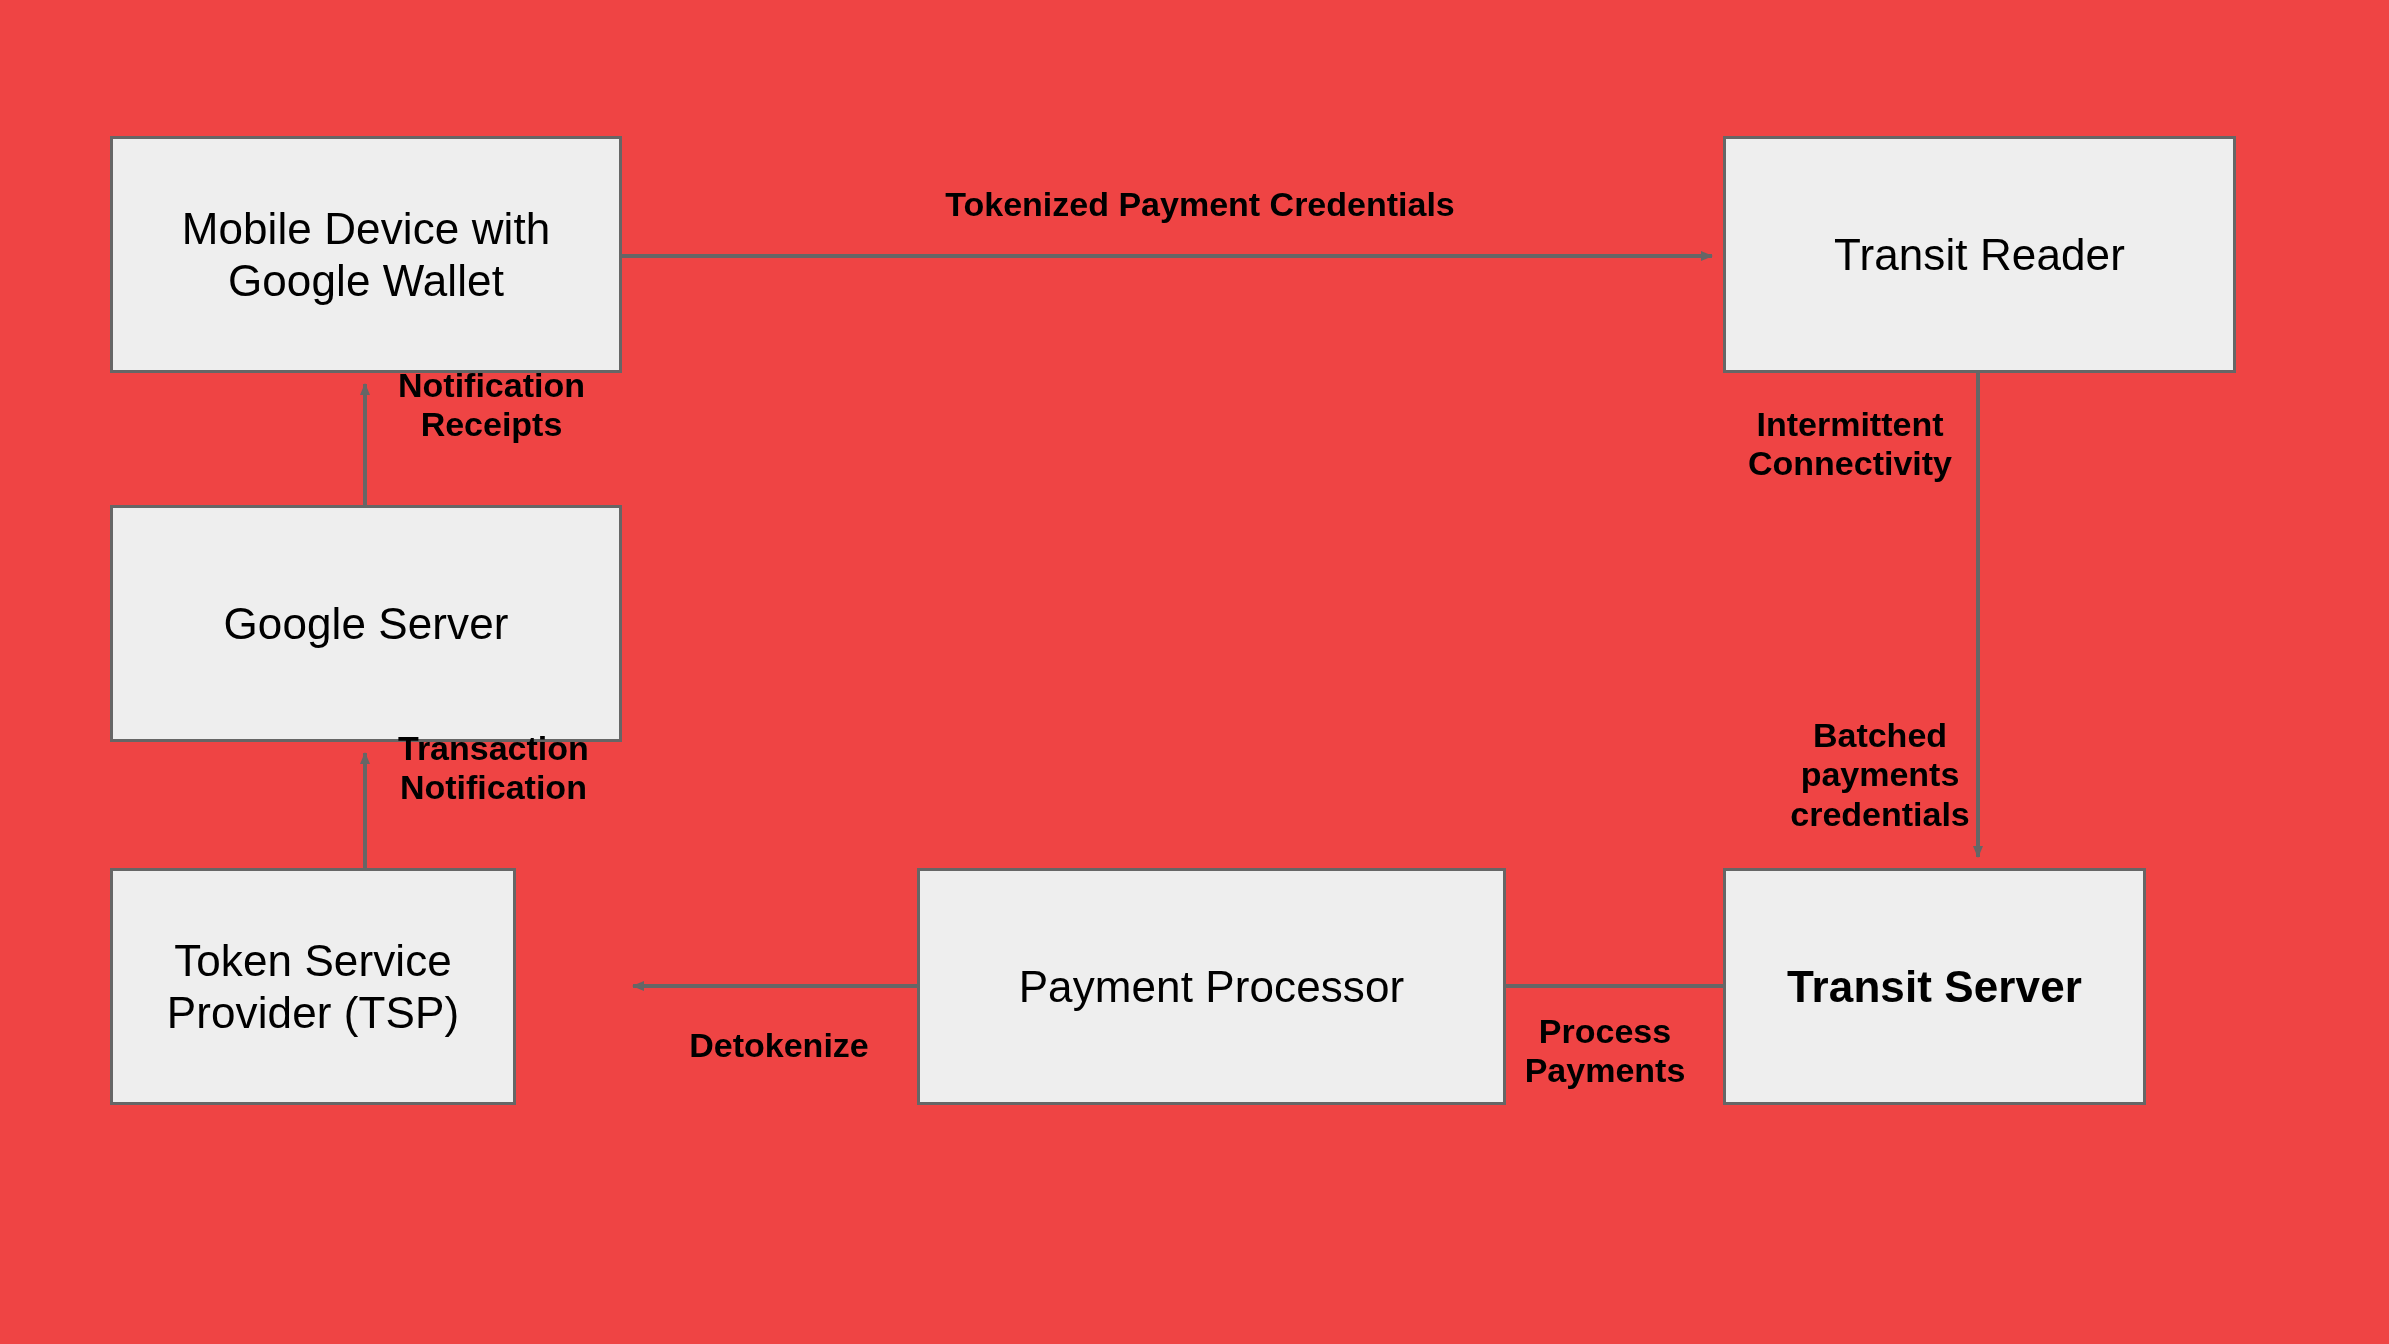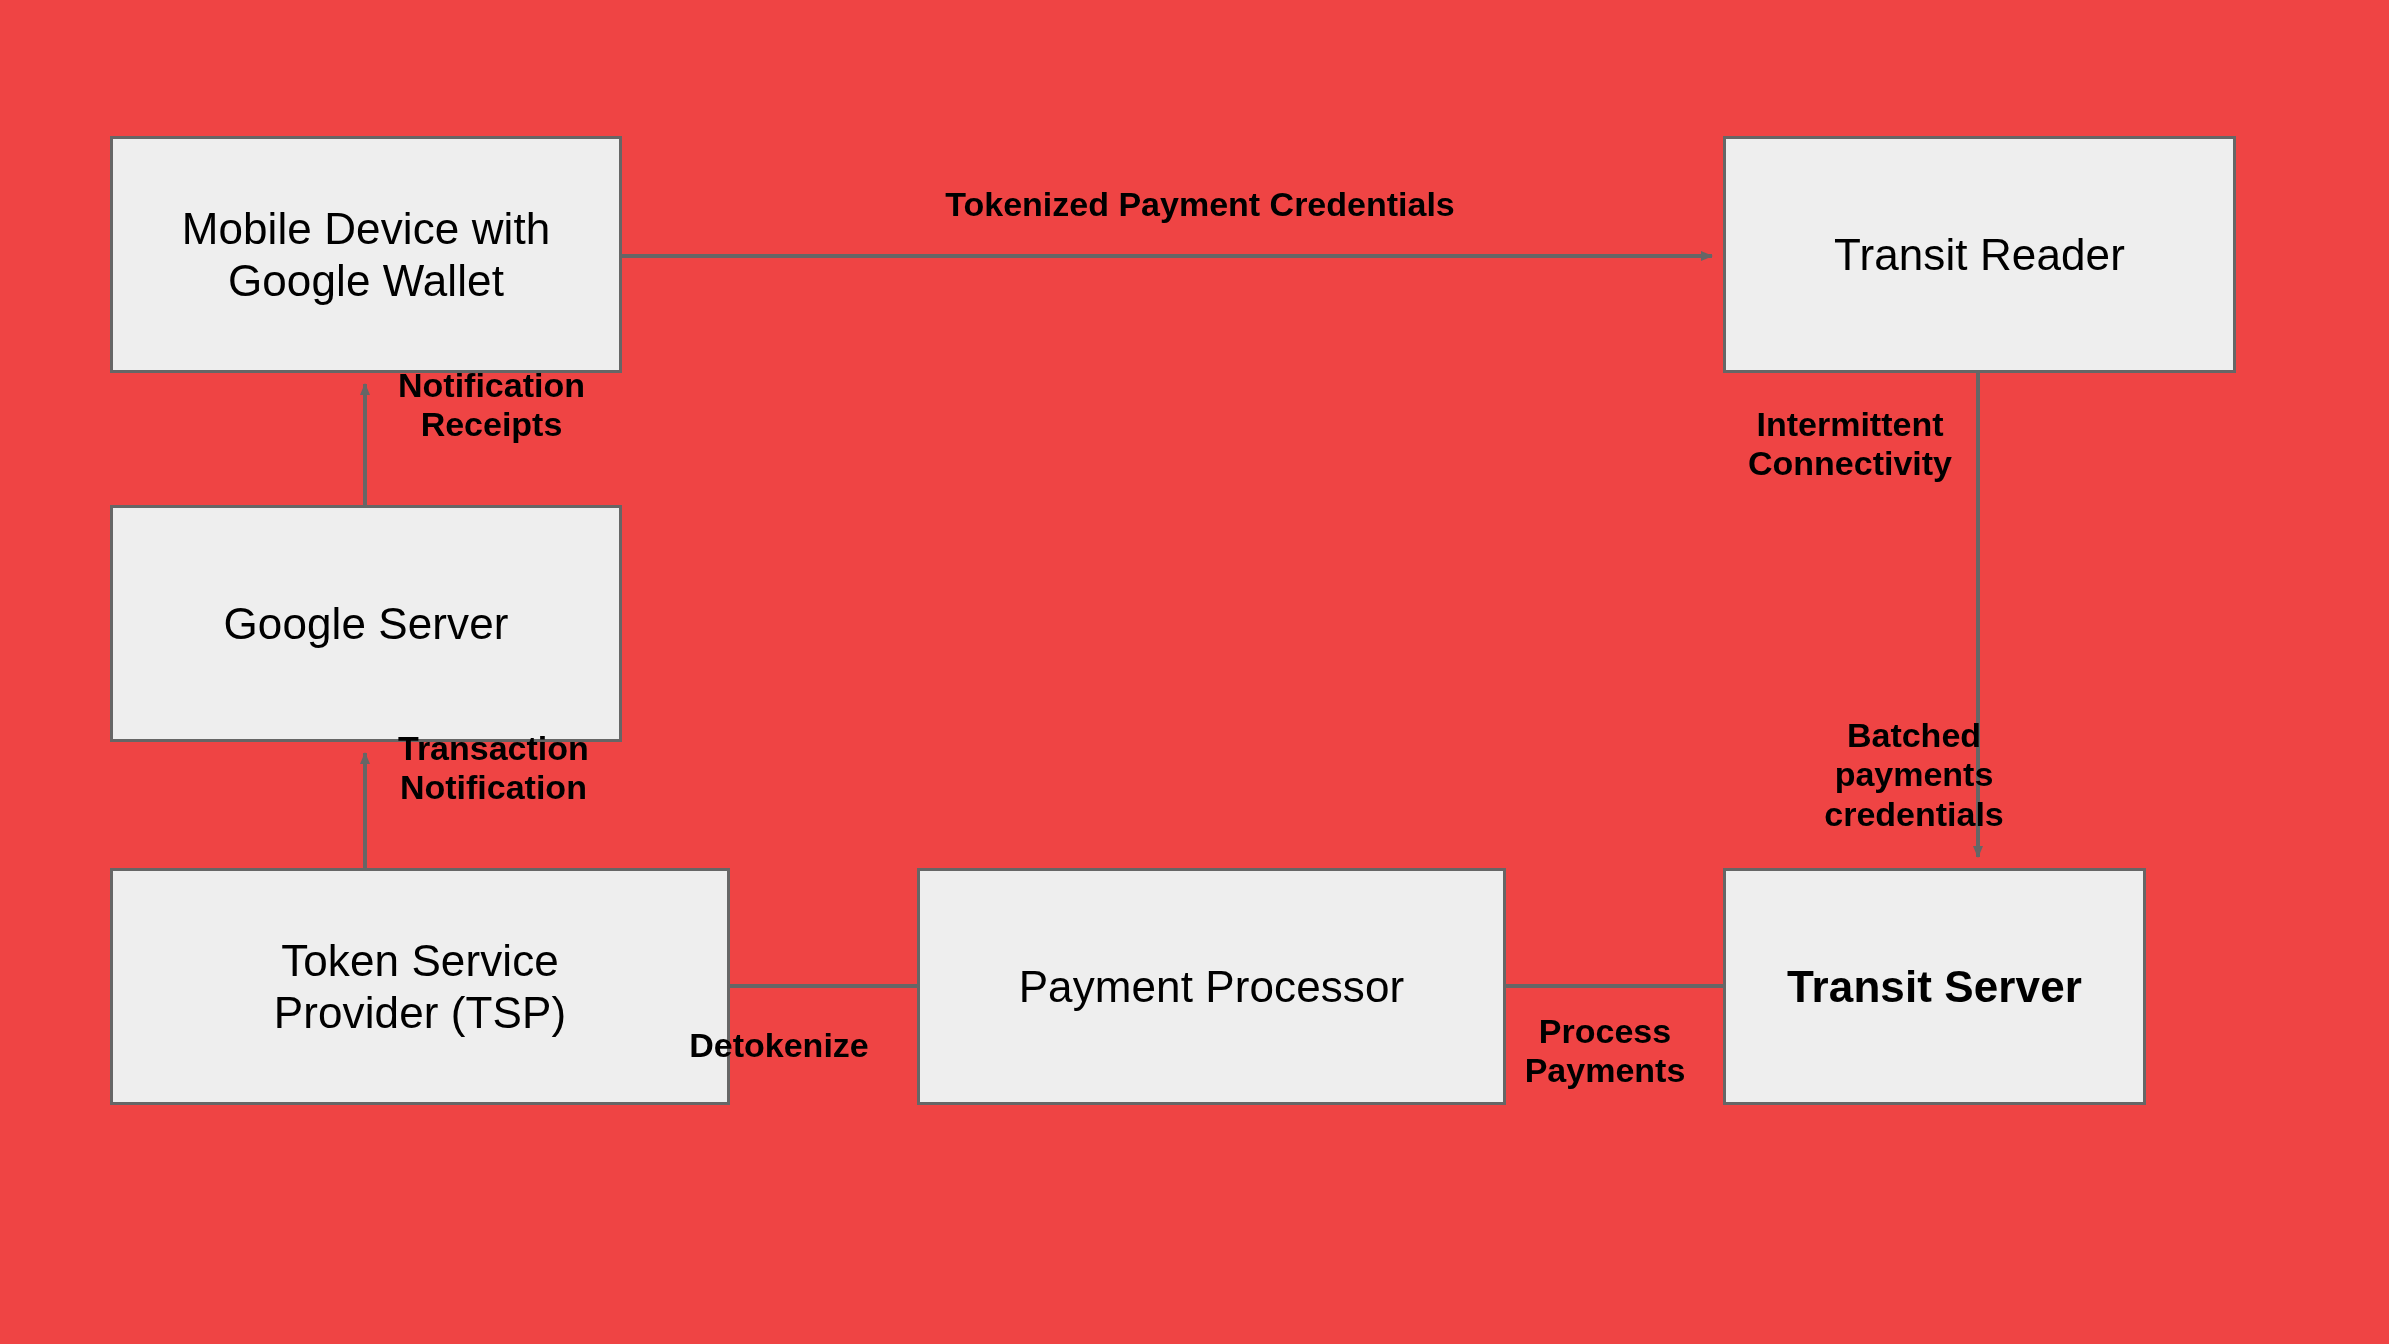--- a/index.html
+++ b/index.html
@@ -98,39 +98,39 @@
   </div>
 
   <div class="node" style="left:1723px; top:136px; width:513px; height:237px;">
     <span>Transit Reader</span>
   </div>
 
   <div class="node" style="left:110px; top:505px; width:512px; height:237px;">
     <span>Google Server</span>
   </div>
 
-  <div class="node" style="left:110px; top:868px; width:620px; height:237px;">
+  <div class="node" style="left:110px; top:868px; width:406px; height:237px;">
     <span>Token Service
 Provider (TSP)</span>
   </div>
 
   <div class="node" style="left:917px; top:868px; width:589px; height:237px;">
     <span>Payment Processor</span>
   </div>
 
   <div class="node" style="left:1723px; top:868px; width:423px; height:237px;font-weight:bold;">
     <span>Transit Server</span>
   </div>
 
   <div class="edge-label" style="left:1200px; top:205px;">Tokenized Payment Credentials</div>
 
   <div class="edge-label" style="left:1850px; top:444px;">Intermittent
 Connectivity</div>
 
-  <div class="edge-label" style="left:1880px; top:775px;margin-left:34px;">Batched
+  <div class="edge-label" style="left:1880px; top:775px;">Batched
 payments
 credentials</div>
 
   <div class="edge-label" style="left:1605px; top:1051px;">Process
 Payments</div>
 
   <div class="edge-label" style="left:779px; top:1046px;">Detokenize</div>
 
   <div class="edge-label left-anchor" style="left:398px; top:768px;">Transaction
 Notification</div>

